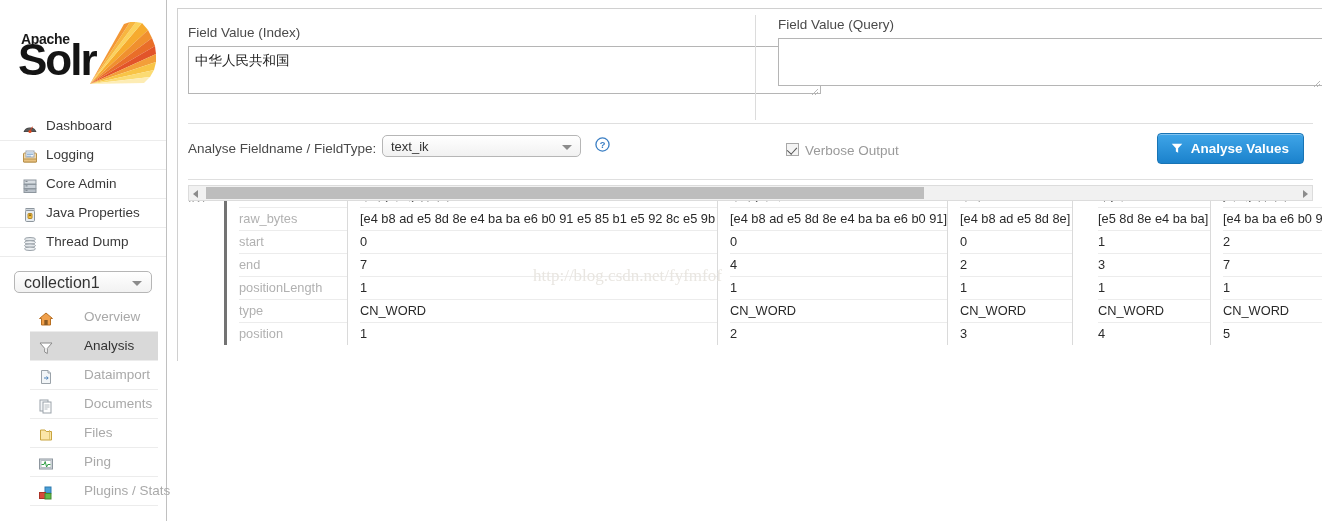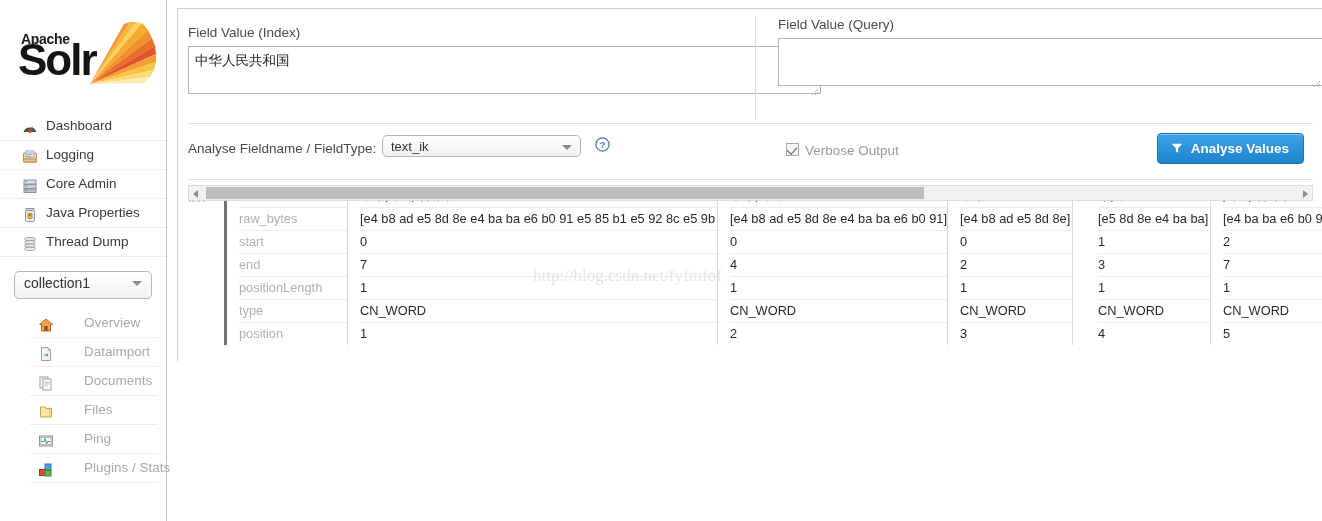--- a/index.html
+++ b/index.html
@@ -84,26 +84,26 @@
     width: 16px;
     height: 16px;
   }
   .nav-item .lbl { margin-left: 24px; }
 
   #core-select-wrap {
     margin: 14px 14px 10px 14px;
   }
   #core-select {
     position: relative;
-    height: 28px;
+    height: 22px;
     line-height: 22px;
     border: 1px solid #b6b6b6;
     border-radius: 5px;
     background: linear-gradient(#ffffff, #f2f2f2);
-    font-size: 14px;
+    font-size: 16px;
     color: #333;
     padding-left: 9px;
     box-sizing: border-box;
     cursor: pointer;
   }
   #core-select .caret {
     position: absolute;
     right: 9px;
     top: 9px;
     width: 0; height: 0;
@@ -512,20 +512,28 @@
 
     <ul class="nav-sub">
       <li class="nav-item">
         <span class="ico">
           <svg width="16" height="16" viewBox="0 0 16 16">
             <path d="M8 2 L14.5 7.5 H12.5 V14 H3.5 V7.5 H1.5 Z" fill="#f0a04b" stroke="#b86f22"></path>
             <rect x="6.3" y="9" width="3.4" height="5" fill="#8a5a24"></rect>
           </svg>
         </span>
         <span class="lbl">Overview</span>
+      </li>
+      <li class="nav-item active">
+        <span class="ico">
+          <svg width="16" height="16" viewBox="0 0 16 16">
+            <path d="M2 3 H14 L9.3 8.4 V13.5 L6.7 12 V8.4 Z" fill="#ffffff" stroke="#8a8a8a" stroke-width="1"></path>
+          </svg>
+        </span>
+        <span class="lbl">Analysis</span>
       </li>
       <li class="nav-item">
         <span class="ico">
           <svg width="16" height="16" viewBox="0 0 16 16">
             <path d="M3.5 1.5 H10 L12.5 4 V14.5 H3.5 Z" fill="#f2f5f7" stroke="#9aa2a9"></path>
             <path d="M10 1.5 V4 H12.5" fill="#dfe5ea" stroke="#9aa2a9"></path>
             <path d="M6 9 h4 M8.6 7.4 L10.2 9 L8.6 10.6" stroke="#4a80b8" stroke-width="1" fill="none"></path>
           </svg>
         </span>
         <span class="lbl">Dataimport</span>

